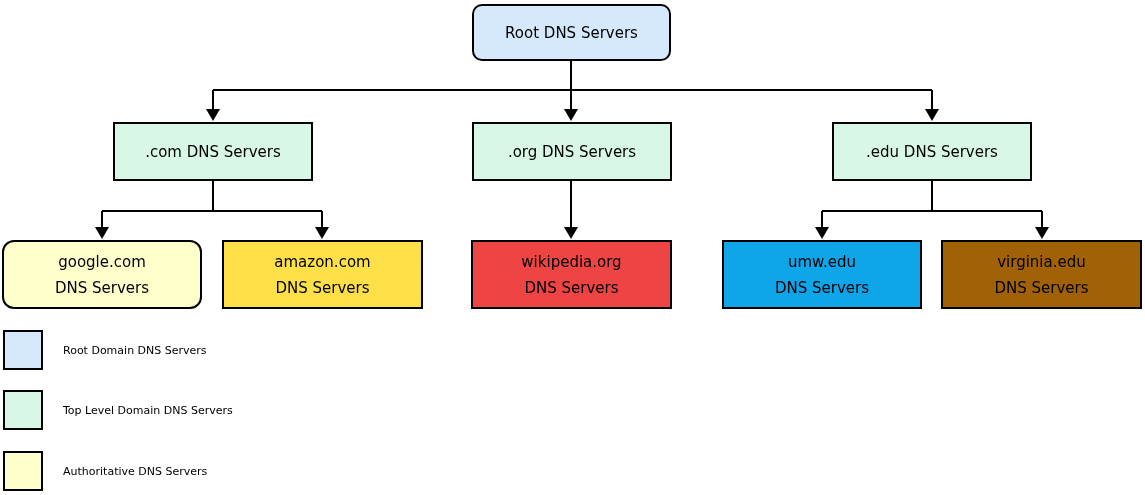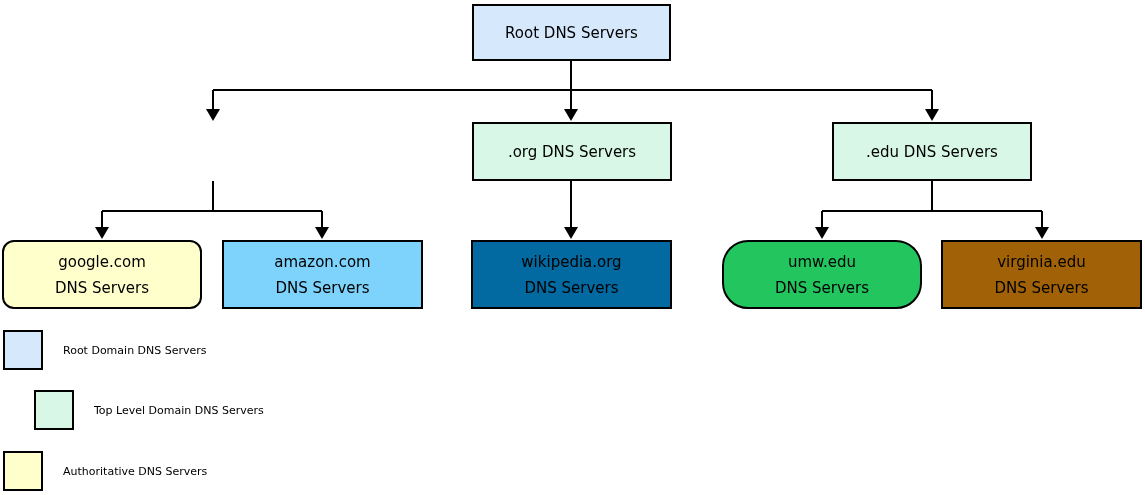--- a/index.html
+++ b/index.html
@@ -49,21 +49,21 @@
   .legend-label {
     position: absolute;
     left: 63px;
     height: 40px;
     display: flex;
     align-items: center;
     font-size: 11px;
     white-space: nowrap;
   }
   .legend-row-1 { top: 330px; }
-  .legend-row-2 { top: 390px; margin-left: 31px; }
+  .legend-row-2 { top: 390px; }
   .legend-row-3 { top: 451px; }
 </style>
 </head>
 <body>
 
 <div class="canvas">
 
   <svg class="connectors" viewBox="0 0 1145 495" xmlns="http://www.w3.org/2000/svg" aria-hidden="true">
     <g stroke="#000000" stroke-width="2" fill="none">
 
@@ -90,44 +90,47 @@
       <polygon points="564,109 578,109 571,121"></polygon>
       <polygon points="925,109 939,109 932,121"></polygon>
       <polygon points="95,227 109,227 102,239"></polygon>
       <polygon points="315,227 329,227 322,239"></polygon>
       <polygon points="564,227 578,227 571,239"></polygon>
       <polygon points="815,227 829,227 822,239"></polygon>
       <polygon points="1035,227 1049,227 1042,239"></polygon>
     </g>
   </svg>
 
-  <div class="node node-root" style="background-color: rgb(214, 232, 252);">
+  <div class="node node-root" style="background-color: rgb(214, 232, 252); border-radius: 10px;">
     <span>Root DNS Servers</span>
   </div>
 
+  <div class="node node-com" style="background-color: rgb(216, 247, 231);">
+    <span>.com DNS Servers</span>
+  </div>
   <div class="node node-edu" style="background-color: rgb(216, 247, 231);">
     <span>.edu DNS Servers</span>
   </div>
   <div class="node node-org" style="background-color: rgb(216, 247, 231);">
     <span>.org DNS Servers</span>
   </div>
 
   <div class="node node-google" style="background-color: rgb(255, 255, 204); border-radius: 12px;">
     <span>google.com
 DNS Servers</span>
   </div>
-  <div class="node node-amazon" style="background-color: #7dd3fc; align-items: center;">
+  <div class="node node-amazon" style="background-color: #fde047; align-items: center;">
     <span>amazon.com
 DNS Servers</span>
   </div>
-  <div class="node node-wikipedia" style="background-color: #0369a1;">
+  <div class="node node-wikipedia" style="background-color: #ef4444;">
     <span>wikipedia.org
 DNS Servers</span>
   </div>
-  <div class="node node-umw" style="background-color: #22c55e; border-radius: 26px;">
+  <div class="node node-umw" style="background-color: #0ea5e9;">
     <span>umw.edu
 DNS Servers</span>
   </div>
   <div class="node node-virginia" style="background-color: #a16207;">
     <span>virginia.edu
 DNS Servers</span>
   </div>
 
   <div>
     <div class="legend-swatch legend-row-1" style="background-color: rgb(214, 232, 252);"></div>

